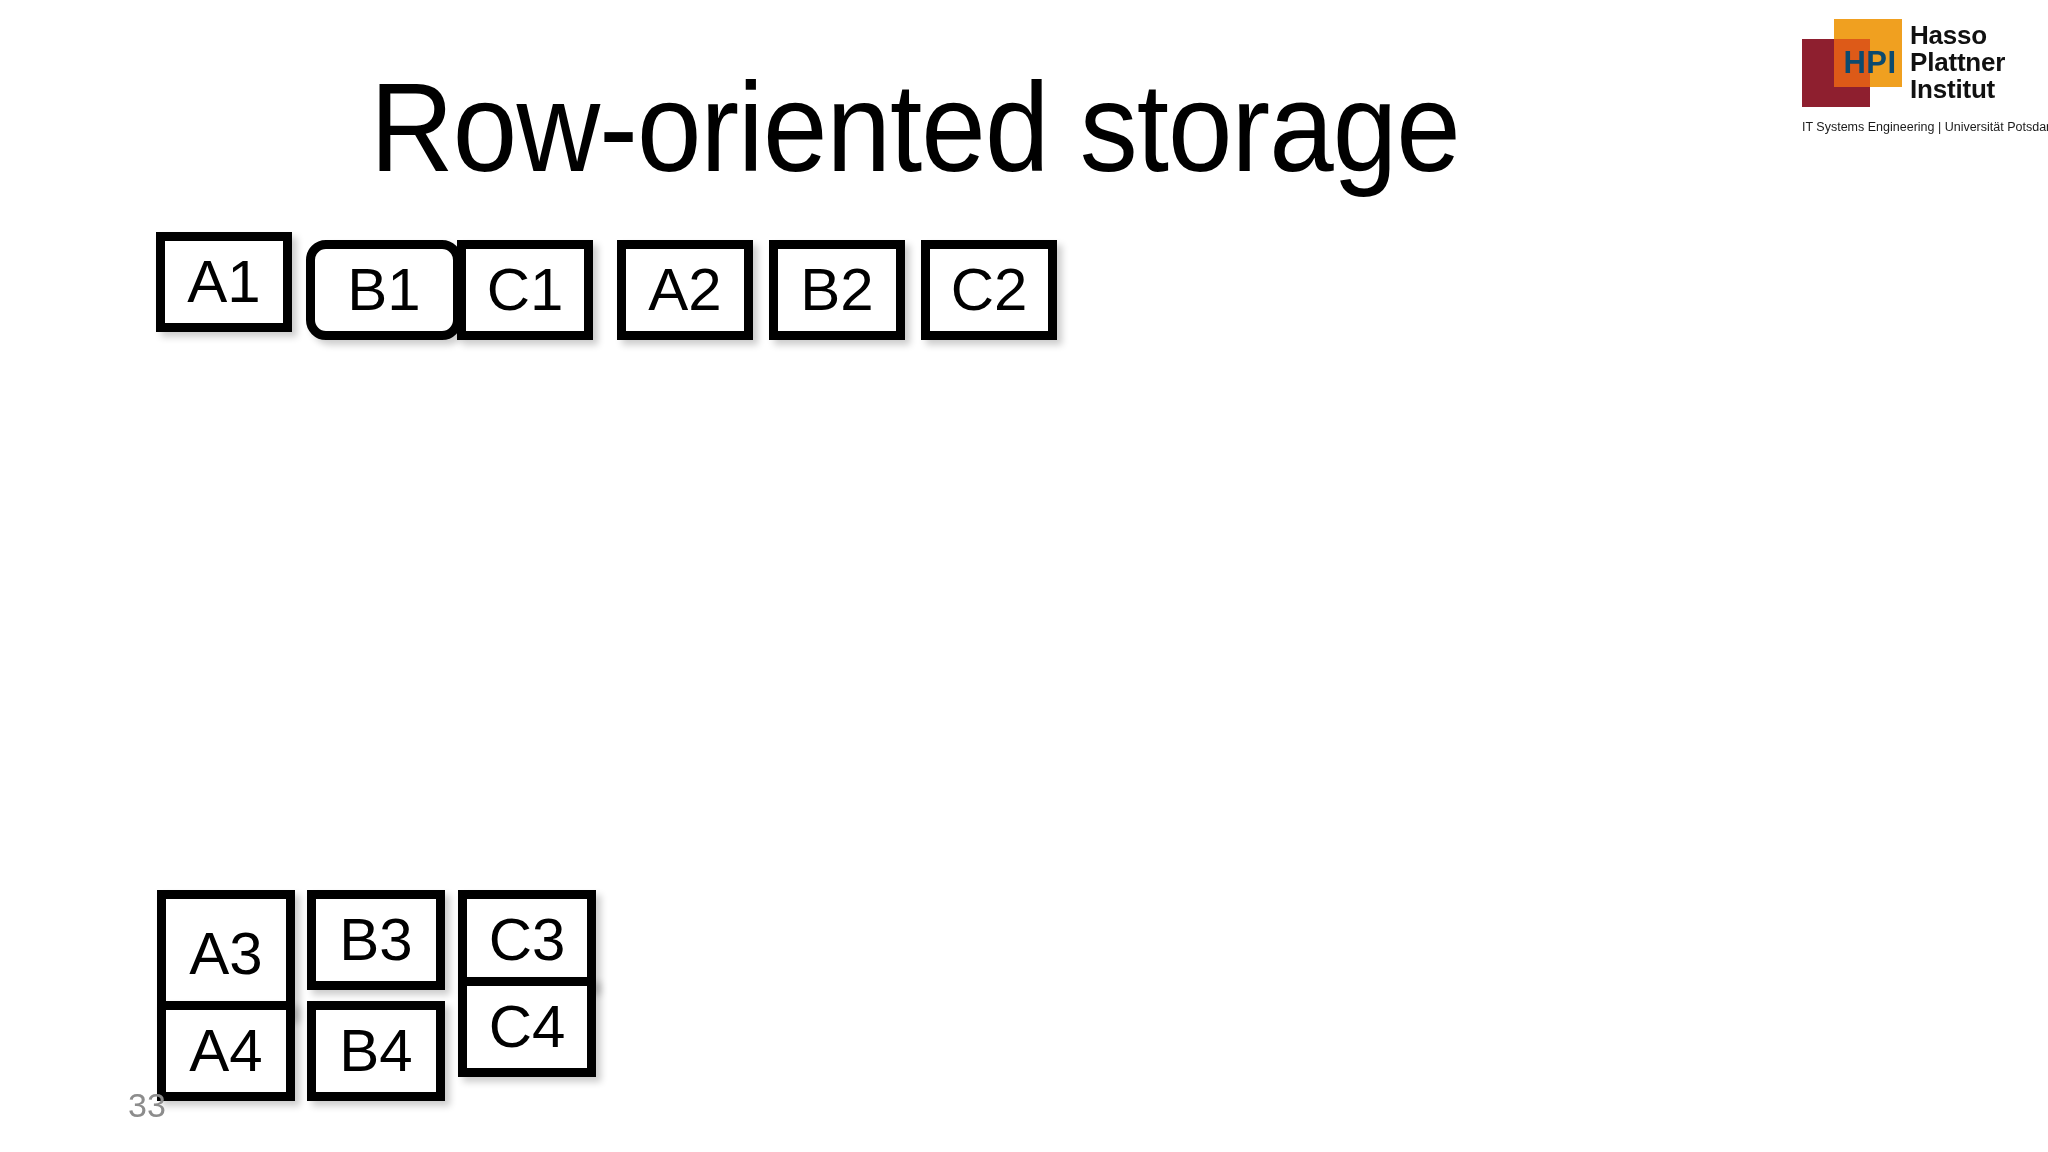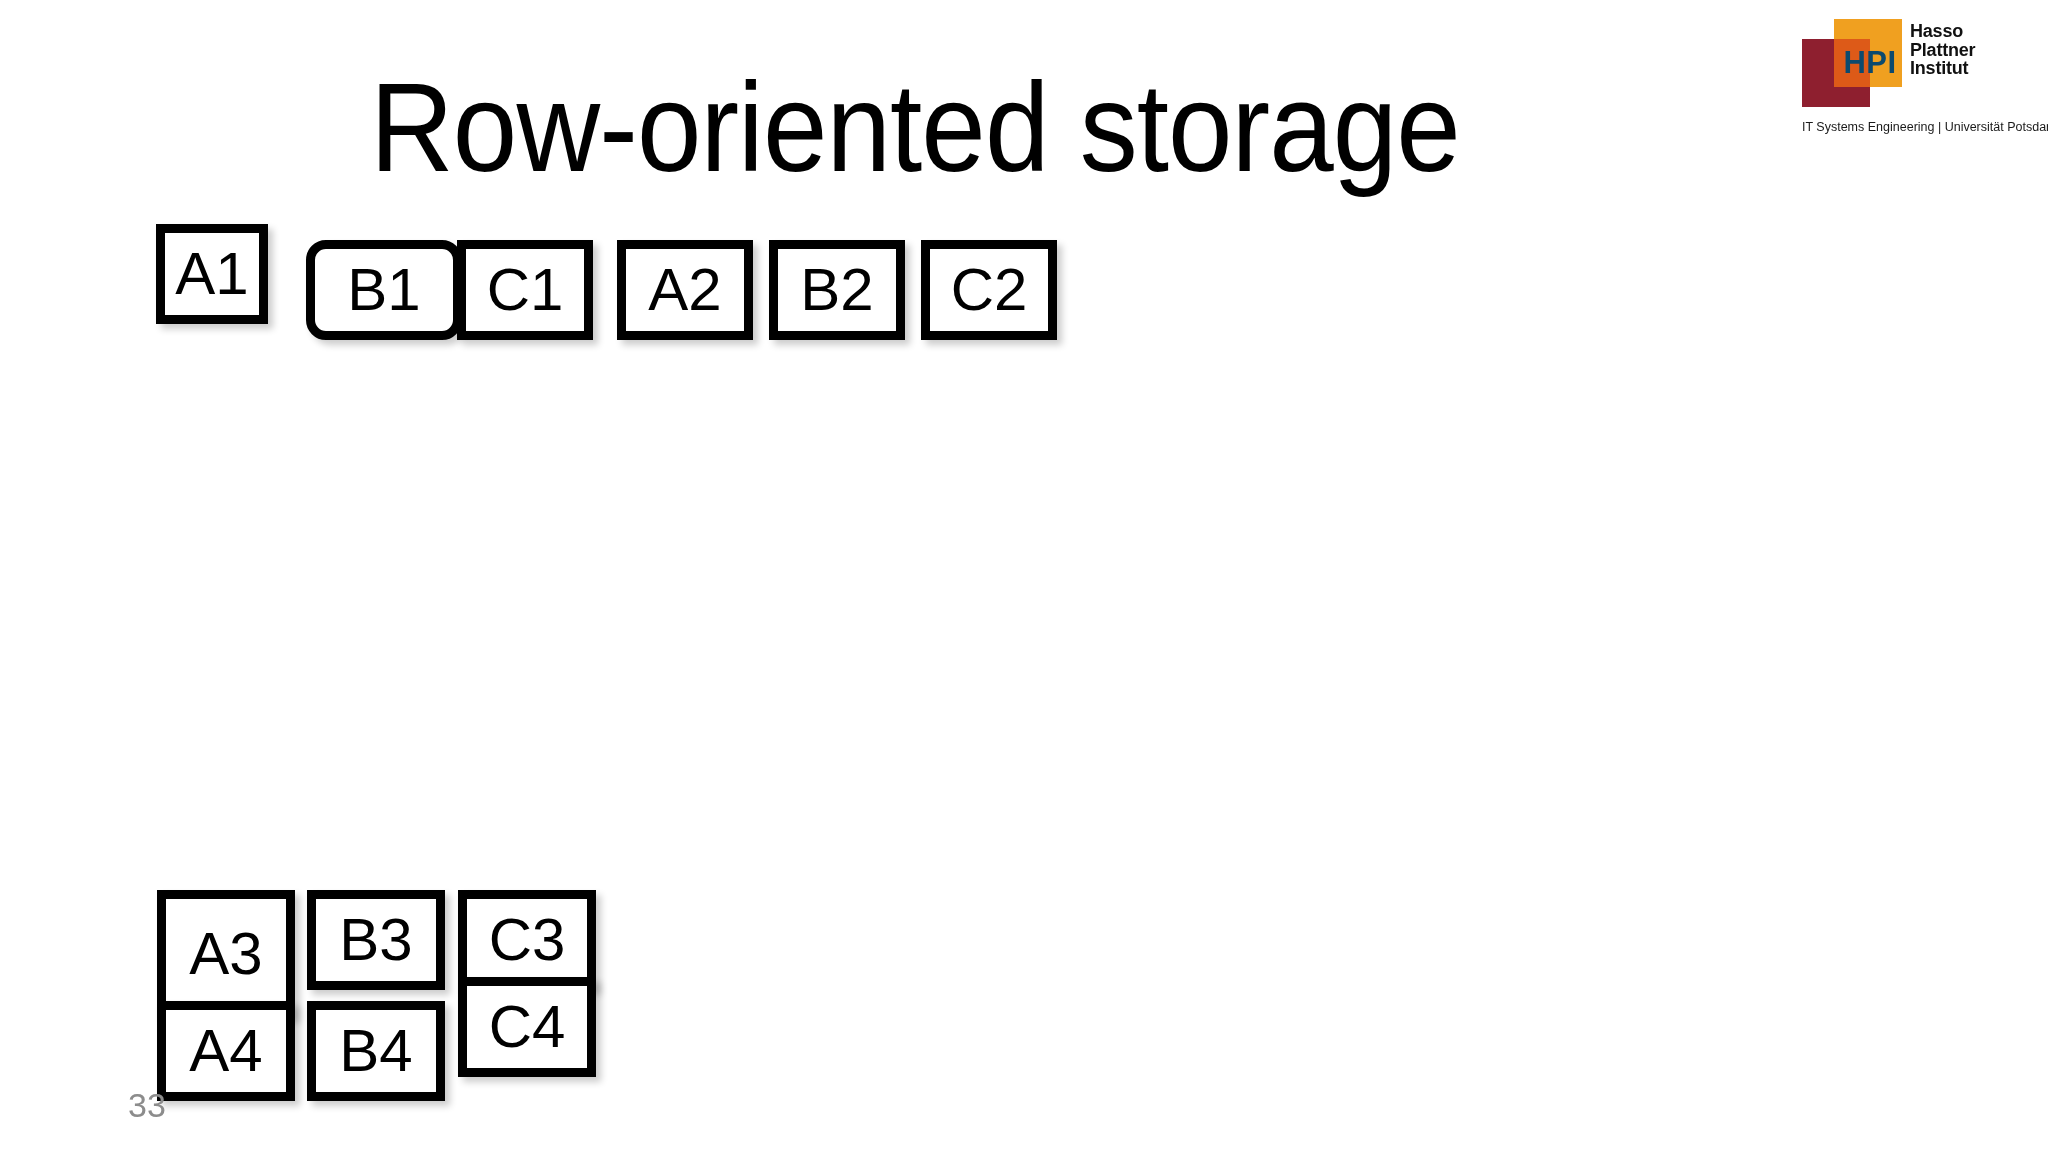--- a/index.html
+++ b/index.html
@@ -71,21 +71,21 @@
     letter-spacing: 0.5px;
     line-height: 46px;
     text-align: center;
     font-family: "Liberation Sans", sans-serif;
   }
   .logo-words {
     position: absolute;
     left: 110px;
     top: 4px;
     color: #111111;
-    font-size: 18px;
+    font-size: 26px;
     font-weight: bold;
     line-height: 1.04;
     letter-spacing: -0.2px;
     font-family: "Liberation Sans", sans-serif;
   }
   .logo-words div { white-space: nowrap; }
   .logo-tagline {
     position: absolute;
     left: 2px;
     top: 102px;
@@ -160,21 +160,21 @@
       <div>Hasso</div>
       <div>Plattner</div>
       <div>Institut</div>
     </div>
     <div class="logo-tagline">IT Systems Engineering | Universität Potsdam</div>
   </div>
 
   <div id="slide-title">Row-oriented storage</div>
 
   <div id="memory-strip">
-      <div class="cell" style="left: 156px; top: 224px; width: 112px; height: 100px;">A1</div>
+      <div class="cell" style="left: 156px; top: 232px; width: 136px; height: 100px;">A1</div>
       <div class="cell" style="left: 306px; top: 240px; width: 156px; height: 100px; border-radius: 20px;">B1</div>
       <div class="cell" style="left: 457px; top: 240px; width: 136px; height: 100px;">C1</div>
       <div class="cell" style="left: 617px; top: 240px; width: 136px; height: 100px;">A2</div>
       <div class="cell" style="left: 769px; top: 240px; width: 136px; height: 100px;">B2</div>
       <div class="cell" style="left: 921px; top: 240px; width: 136px; height: 100px;">C2</div>
     </div>
   <div id="source-table">
       <div class="cell" style="left: 157px; top: 890px; width: 138px; height: 128px;">A3</div>
       <div class="cell" style="left: 307px; top: 890px; width: 138px; height: 100px;">B3</div>
       <div class="cell" style="left: 458px; top: 890px; width: 138px; height: 100px;">C3</div>

